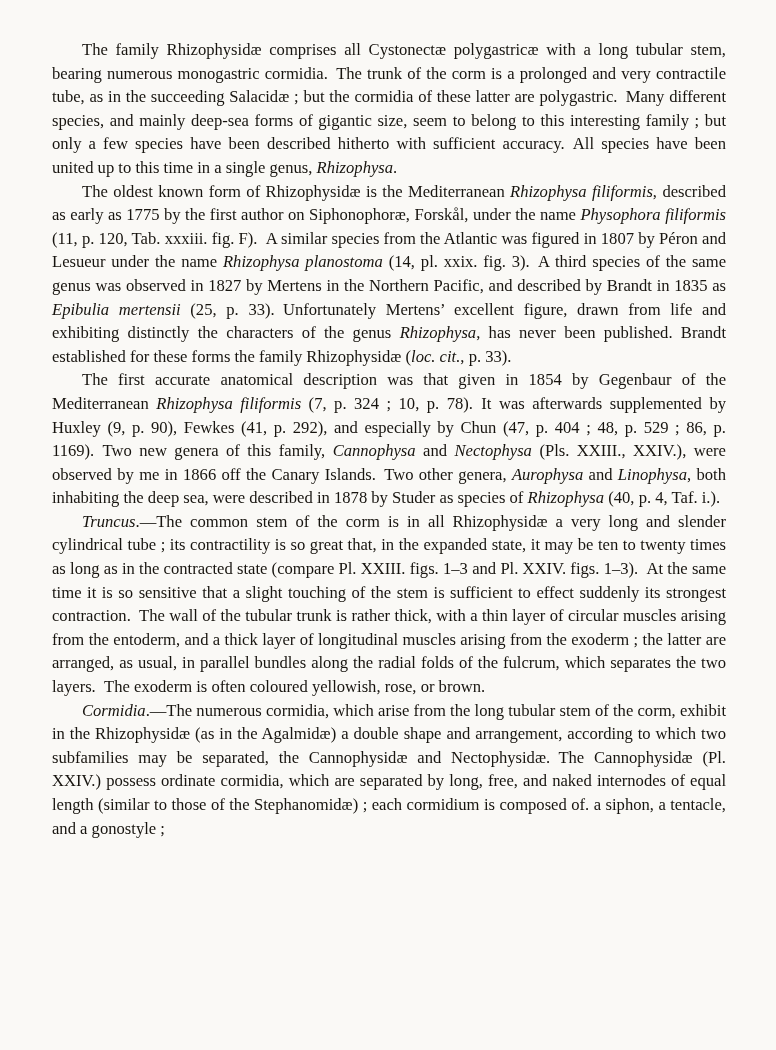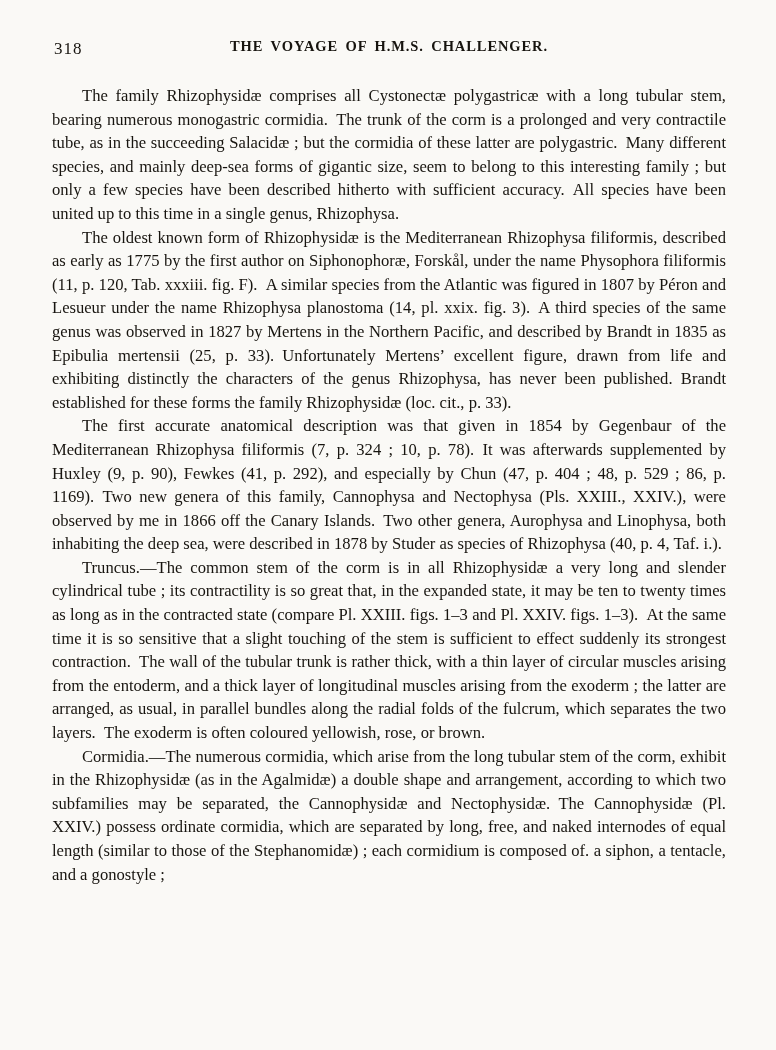--- a/index.html
+++ b/index.html
@@ -42,31 +42,27 @@
     letter-spacing: 0.9px;
     word-spacing: 3px;
   }
   .body-text p {
     margin: 0;
     font-size: 16.6px;
     line-height: 23.6px;
     text-align: justify;
     text-indent: 30px;
   }
-  .it { }
+  .it { font-style: italic; }
   .bd { font-weight: normal; }
 </style>
 </head>
 <body>
 
 <div class="page">
-  <header class="running-head">
-    <span class="page-num">318</span>
-    <span class="head-title">THE VOYAGE OF H.M.S. CHALLENGER.</span>
-  </header>
   <main class="body-text">
       <p><span>The family Rhizophysidæ comprises all Cystonectæ polygastricæ with a long tubular stem, bearing numerous monogastric cormidia. The trunk of the corm is a prolonged and very contractile tube, as in the succeeding Salacidæ&nbsp;; but the cormidia of these latter are polygastric. Many different species, and mainly deep-sea forms of gigantic size, seem to belong to this interesting family&nbsp;; but only a few species have been described hitherto with sufficient accuracy. All species have been united up to this time in a single genus, </span><span class="it">Rhizophysa</span><span>.</span></p>
       <p><span>The oldest known form of Rhizophysidæ is the Mediterranean </span><span class="it">Rhizophysa filiformis</span><span>, described as early as 1775 by the first author on Siphonophoræ, Forskål, under the name </span><span class="it">Physophora filiformis</span><span> (</span><span class="bd">11</span><span>, p. 120, Tab. xxxiii. fig. F). A similar species from the Atlantic was figured in 1807 by Péron and Lesueur under the name </span><span class="it">Rhizophysa planostoma</span><span> (</span><span class="bd">14</span><span>, pl. xxix. fig. 3). A third species of the same genus was observed in 1827 by Mertens in the Northern Pacific, and described by Brandt in 1835 as </span><span class="it">Epibulia mertensii</span><span> (</span><span class="bd">25</span><span>, p. 33). Unfortunately Mertens’ excellent figure, drawn from life and exhibiting distinctly the characters of the genus </span><span class="it">Rhizophysa</span><span>, has never been published. Brandt established for these forms the family Rhizophysidæ (</span><span class="it">loc. cit.</span><span>, p. 33).</span></p>
       <p><span>The first accurate anatomical description was that given in 1854 by Gegenbaur of the Mediterranean </span><span class="it">Rhizophysa filiformis</span><span> (</span><span class="bd">7</span><span>, p. 324&nbsp;; </span><span class="bd">10</span><span>, p. 78). It was afterwards supplemented by Huxley (</span><span class="bd">9</span><span>, p. 90), Fewkes (</span><span class="bd">41</span><span>, p. 292), and especially by Chun (</span><span class="bd">47</span><span>, p. 404&nbsp;; </span><span class="bd">48</span><span>, p. 529&nbsp;; </span><span class="bd">86</span><span>, p. 1169). Two new genera of this family, </span><span class="it">Cannophysa</span><span> and </span><span class="it">Nectophysa</span><span> (Pls. XXIII., XXIV.), were observed by me in 1866 off the Canary Islands. Two other genera, </span><span class="it">Aurophysa</span><span> and </span><span class="it">Linophysa</span><span>, both inhabiting the deep sea, were described in 1878 by Studer as species of </span><span class="it">Rhizophysa</span><span> (</span><span class="bd">40</span><span>, p. 4, Taf. i.).</span></p>
       <p><span class="it">Truncus</span><span>.—The common stem of the corm is in all Rhizophysidæ a very long and slender cylindrical tube&nbsp;; its contractility is so great that, in the expanded state, it may be ten to twenty times as long as in the contracted state (compare Pl. XXIII. figs. 1–3 and Pl. XXIV. figs. 1–3). At the same time it is so sensitive that a slight touching of the stem is sufficient to effect suddenly its strongest contraction. The wall of the tubular trunk is rather thick, with a thin layer of circular muscles arising from the entoderm, and a thick layer of longitudinal muscles arising from the exoderm&nbsp;; the latter are arranged, as usual, in parallel bundles along the radial folds of the fulcrum, which separates the two layers. The exoderm is often coloured yellowish, rose, or brown.</span></p>
       <p><span class="it">Cormidia</span><span>.—The numerous cormidia, which arise from the long tubular stem of the corm, exhibit in the Rhizophysidæ (as in the Agalmidæ) a double shape and arrangement, according to which two subfamilies may be separated, the Cannophysidæ and Nectophysidæ. The Cannophysidæ (Pl. XXIV.) possess ordinate cormidia, which are separated by long, free, and naked internodes of equal length (similar to those of the Stephanomidæ)&nbsp;; each cormidium is composed of. a siphon, a tentacle, and a gonostyle&nbsp;;</span></p>
     </main>
 </div>
 
 </body></html>

